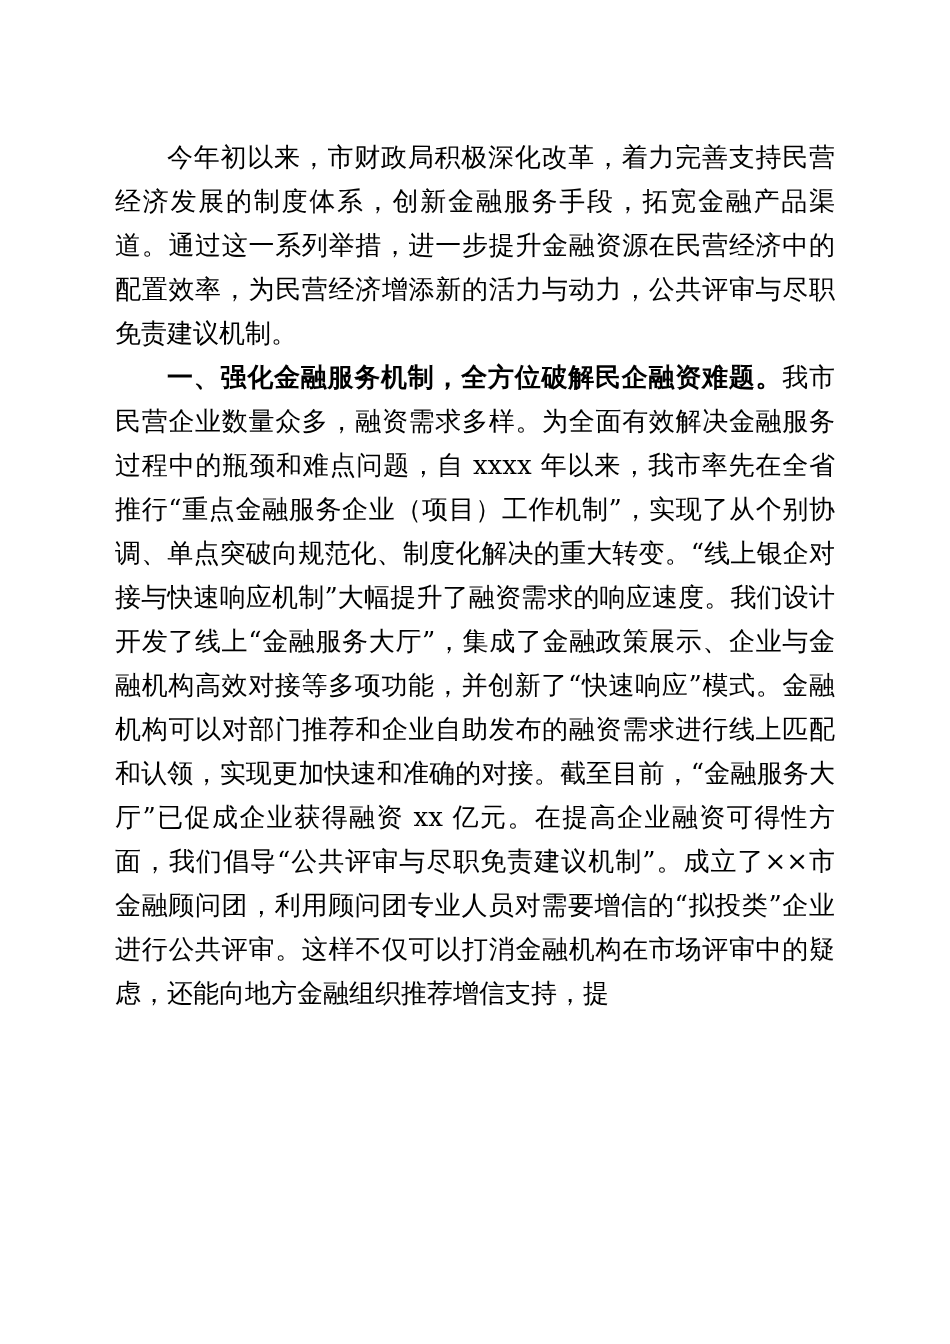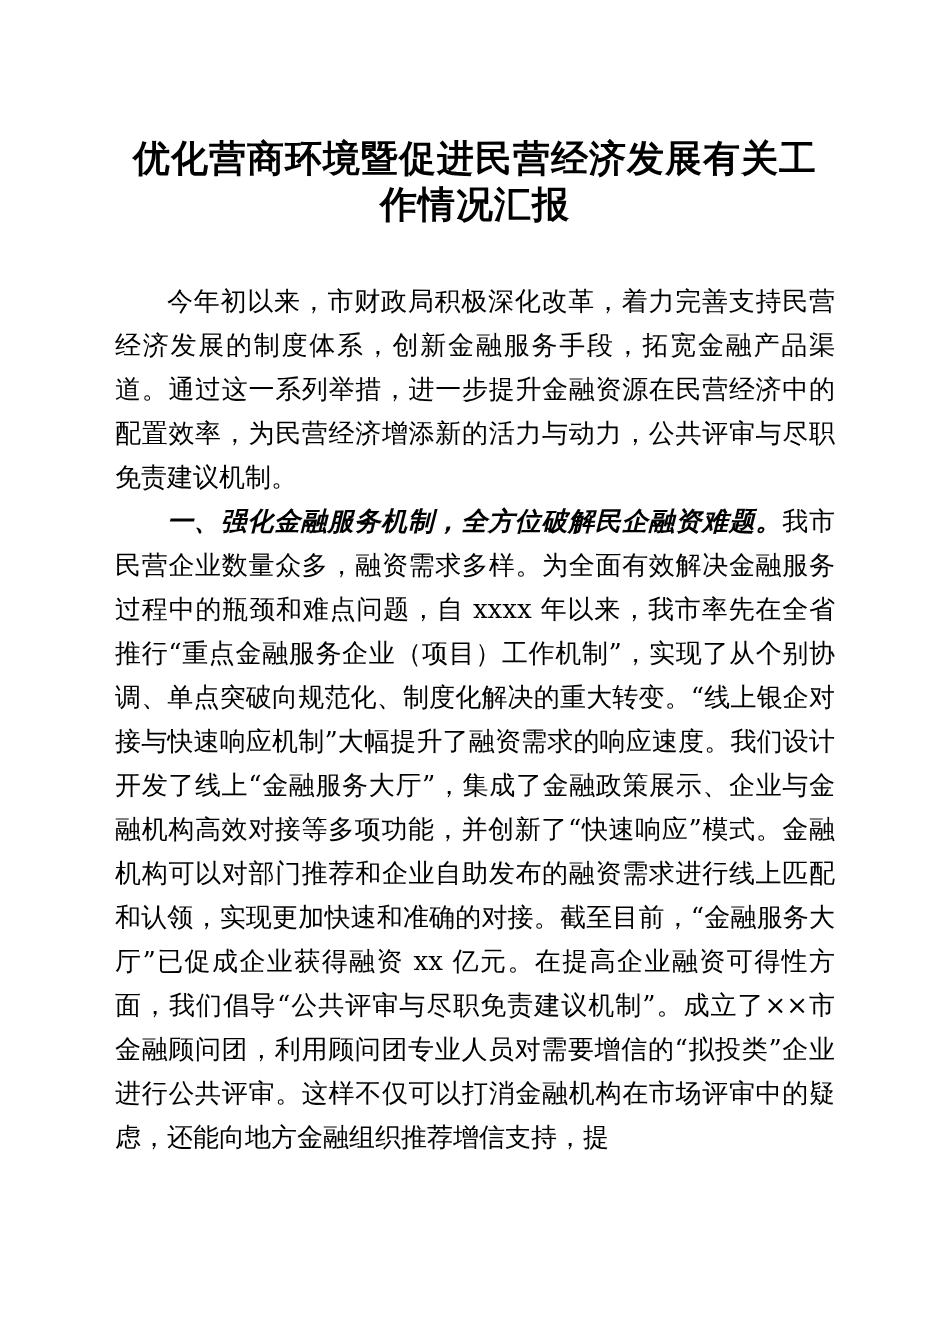--- a/index.html
+++ b/index.html
@@ -33,27 +33,25 @@
     line-height: 44px;
     text-align: justify;
     text-indent: 2em;
     letter-spacing: 0;
     font-family: "DejaVu Serif", serif;
     word-break: break-all;
   }
   .section-heading {
     font-weight: 700;
     font-family: "DejaVu Sans", sans-serif;
-    font-style: italic;
   }
 </style>
 </head>
 <body>
 
 <div class="page">
 
-  <h1 class="doc-title">优化营商环境暨促进民营经济发展有关工作情况汇报</h1>
 
   <p class="doc-para">今年初以来，市财政局积极深化改革，着力完善支持民营经济发展的制度体系，创新金融服务手段，拓宽金融产品渠道。通过这一系列举措，进一步提升金融资源在民营经济中的配置效率，为民营经济增添新的活力与动力，公共评审与尽职免责建议机制。</p>
 
   <p class="doc-para"><span class="section-heading">一、强化金融服务机制，全方位破解民企融资难题。</span><span>我市民营企业数量众多，融资需求多样。为全面有效解决金融服务过程中的瓶颈和难点问题，自 xxxx 年以来，我市率先在全省推行“重点金融服务企业（项目）工作机制”，实现了从个别协调、单点突破向规范化、制度化解决的重大转变。“线上银企对接与快速响应机制”大幅提升了融资需求的响应速度。我们设计开发了线上“金融服务大厅”，集成了金融政策展示、企业与金融机构高效对接等多项功能，并创新了“快速响应”模式。金融机构可以对部门推荐和企业自助发布的融资需求进行线上匹配和认领，实现更加快速和准确的对接。截至目前，“金融服务大厅”已促成企业获得融资 xx 亿元。在提高企业融资可得性方面，我们倡导“公共评审与尽职免责建议机制”。成立了××市金融顾问团，利用顾问团专业人员对需要增信的“拟投类”企业进行公共评审。这样不仅可以打消金融机构在市场评审中的疑虑，还能向地方金融组织推荐增信支持，提</span></p>
 
 </div>
 
 </body></html>

